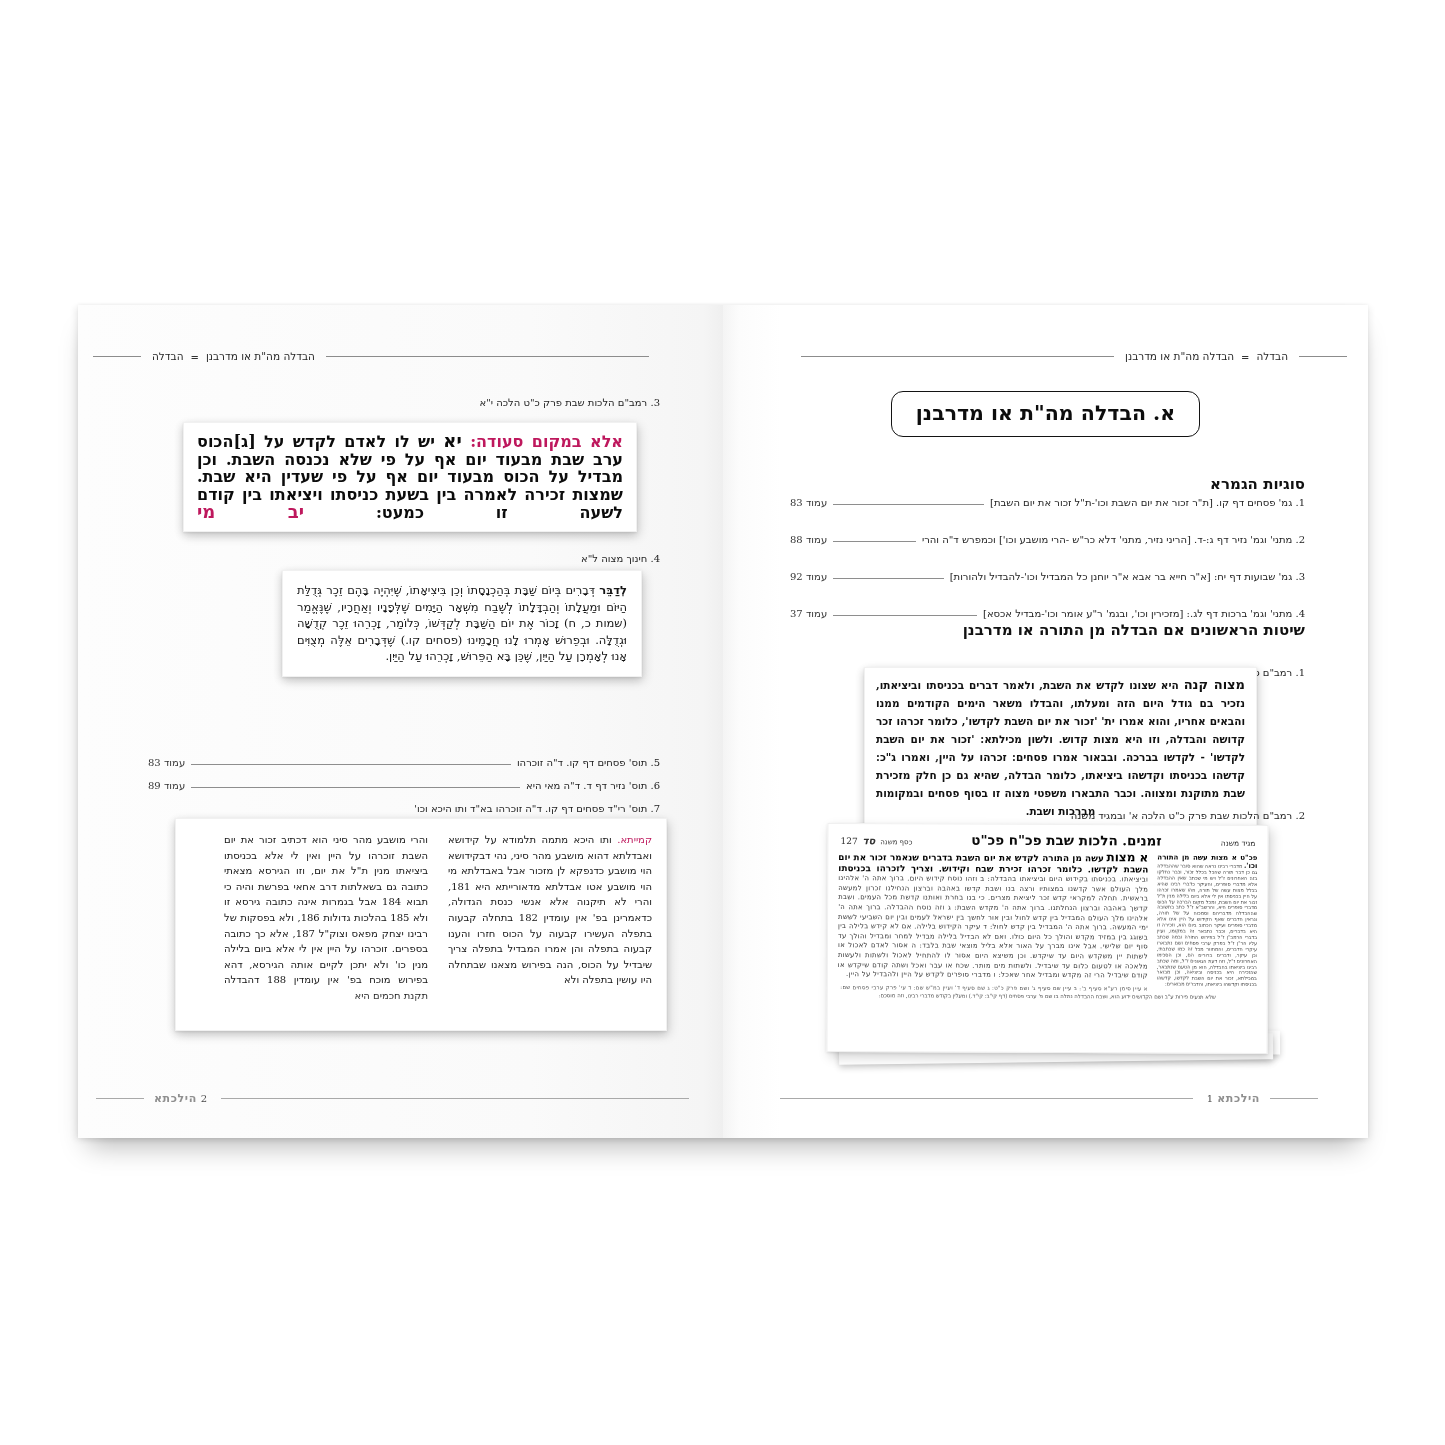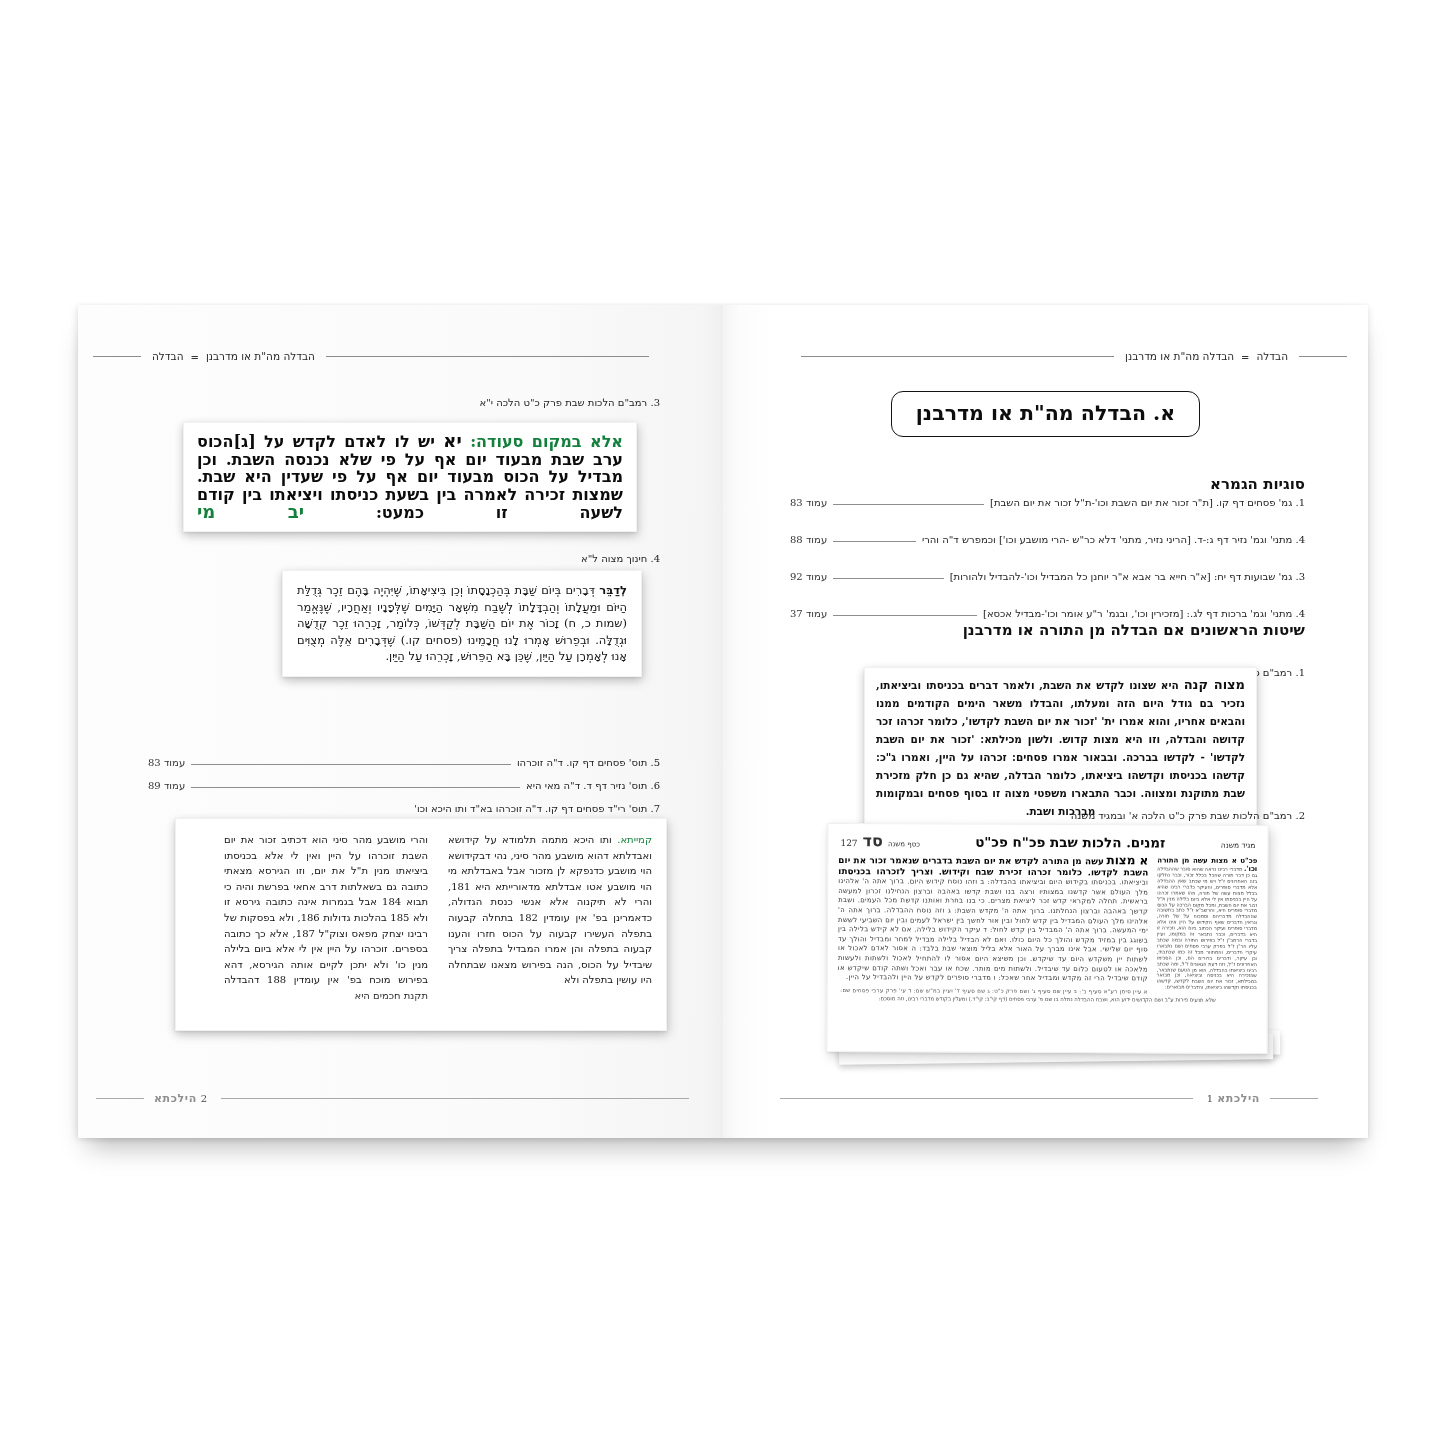--- a/index.html
+++ b/index.html
@@ -49,35 +49,35 @@
   .sheet{position:absolute;background:#fff;box-shadow:0 3px 6px rgba(0,0,0,.2);}
   .sheet1{left:12px;right:-5px;bottom:2px;height:26px;transform:rotate(-.7deg);}
   .sheet2{left:26px;right:-12px;bottom:8px;height:24px;transform:rotate(-.4deg);}
   .fax{position:relative;z-index:2;background:#fff;border:1px solid #f0f0f0;padding:7px 10px 6px;
        box-shadow:0 1px 3px rgba(0,0,0,.1),3px 5px 12px rgba(0,0,0,.18);transform:rotate(.25deg);
        direction:rtl;height:214px;}
   .fax-head{display:flex;direction:rtl;justify-content:space-between;align-items:baseline;padding:0 2px;}
   .fax-head-right{font-size:7.5px;color:#222;}
   .fax-head-center{font-size:13.5px;font-weight:bold;color:#0b0b0b;}
   .fax-head-left{font-size:7px;color:#333;display:inline-flex;gap:5px;align-items:baseline;}
-  .fax-head-left .b{font-weight:bold;font-size:16px;}
+  .fax-head-left .b{font-weight:bold;font-size:10px;font-style:italic;}
   .fax-head-left .n{font-size:9px;}
   .fax-body{display:flex;direction:rtl;gap:9px;margin-top:5px;}
   .fax-side{width:100px;font-size:4.9px;line-height:5.9px;text-align:justify;color:#3a3a3a;}
   .fax-side .t{font-weight:bold;font-size:7px;line-height:8px;color:#000;}
   .fax-main{flex:1;font-size:6.8px;line-height:9.6px;text-align:justify;color:#303030;letter-spacing:.35px;}
   .fax-main .mitz{font-size:12px;font-weight:bold;letter-spacing:0;color:#000;}
   .fax-main .open{font-size:8.8px;font-weight:bold;letter-spacing:.1px;color:#000;}
   .fax-note{font-size:5.4px;line-height:6.6px;color:#4a4a4a;margin-top:4px;text-align:right;direction:rtl;}
   .fax-bottom{font-size:5.4px;line-height:6.4px;color:#4a4a4a;margin-top:2px;text-align:center;direction:rtl;}
 
   
   .box3{position:absolute;top:117px;left:105px;right:86px;padding:9px 13px;direction:rtl;
         font-size:16px;line-height:17.5px;font-weight:bold;text-align:justify;text-align-last:justify;color:#0c0c0c;}
-  .gray{color:#15803d;}
+  .gray{color:#be185d;}
   .box3 .big{font-size:18px;}
   .box4{position:absolute;top:265px;left:204px;width:330px;padding:11px 14px;direction:rtl;
         font-size:11.5px;line-height:16.5px;text-align:justify;color:#151515;}
   .box4 .lead{font-weight:bold;}
   .box7{position:absolute;top:513px;left:97px;width:462px;padding:13px 14px 26px;direction:rtl;}
   .box7-cols{display:flex;direction:rtl;gap:20px;}
   .b7col{width:204px;font-size:10px;line-height:15.6px;text-align:justify;color:#141414;}
   .box7-fade{position:absolute;left:0;right:0;bottom:0;height:36px;
              background:linear-gradient(to bottom,rgba(255,255,255,0),rgba(255,255,255,.96) 70%,#fff);}
 </style>
@@ -166,21 +166,21 @@
       </div>
 
       <div class="sec-h" style="top:170px;">סוגיות הגמרא</div>
 
       <div class="li-row" style="top:192px;">
         <span class="li-text">1. גמ' פסחים דף קו. [ת"ר זכור את יום השבת וכו'-ת"ל זכור את יום השבת]</span>
         <span class="li-fill"></span>
         <span class="li-page">עמוד 83</span>
       </div>
       <div class="li-row" style="top:229px;">
-        <span class="li-text">4. מתני' וגמ' נזיר דף ג:-ד. [הריני נזיר, מתני' דלא כר"ש -הרי מושבע וכו'] וכמפרש ד"ה והרי</span>
+        <span class="li-text">2. מתני' וגמ' נזיר דף ג:-ד. [הריני נזיר, מתני' דלא כר"ש -הרי מושבע וכו'] וכמפרש ד"ה והרי</span>
         <span class="li-fill"></span>
         <span class="li-page">עמוד 88</span>
       </div>
       <div class="li-row" style="top:266px;">
         <span class="li-text">3. גמ' שבועות דף יח: [א"ר חייא בר אבא א"ר יוחנן כל המבדיל וכו'-להבדיל ולהורות]</span>
         <span class="li-fill"></span>
         <span class="li-page">עמוד 92</span>
       </div>
       <div class="li-row" style="top:303px;">
         <span class="li-text">4. מתני' וגמ' ברכות דף לג.: [מזכירין וכו', ובגמ' ר"ע אומר וכו'-מבדיל אכסא]</span>

